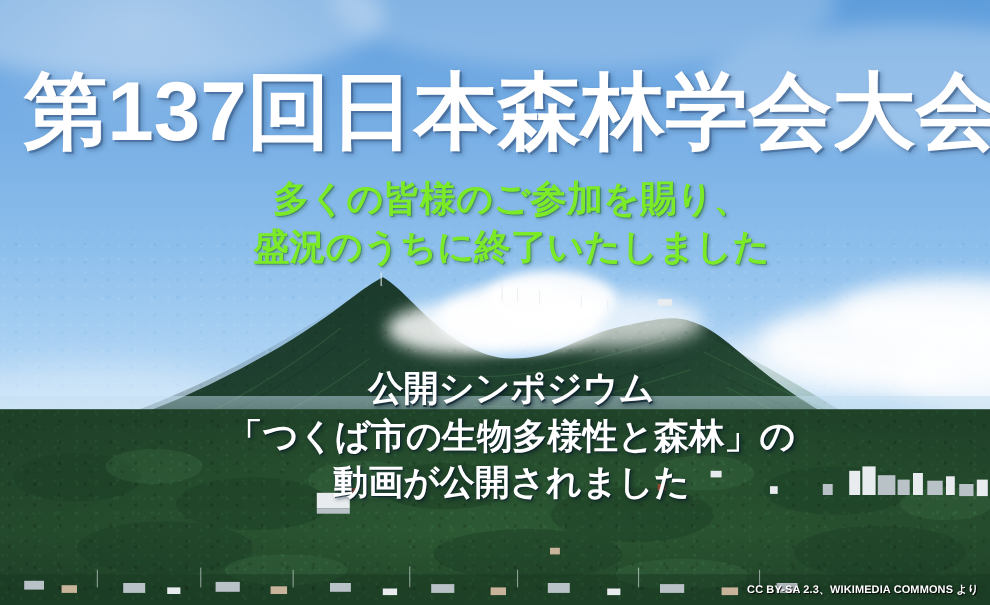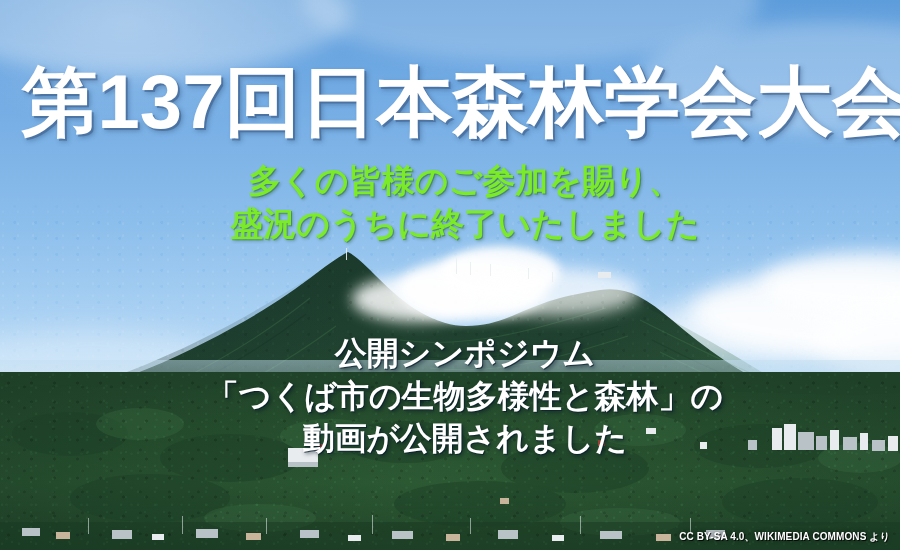--- a/index.html
+++ b/index.html
@@ -351,16 +351,16 @@
     <div>「つくば市の生物多様性と森林」の</div>
     <div>動画が公開されました</div>
   </div>
 
   <div class="txt" id="closing-notice">
     <div>多くの皆様のご参加を賜り、</div>
     <div>盛況のうちに終了いたしました</div>
   </div>
 
   <div id="photo-credit">
-    <span class="credit-line">CC BY-SA 4.0、WIKIMEDIA COMMONS より</span>
+    <span class="credit-line">CC BY-SA 2.3、WIKIMEDIA COMMONS より</span>
   </div>
 
 </div>
 
 </body></html>

